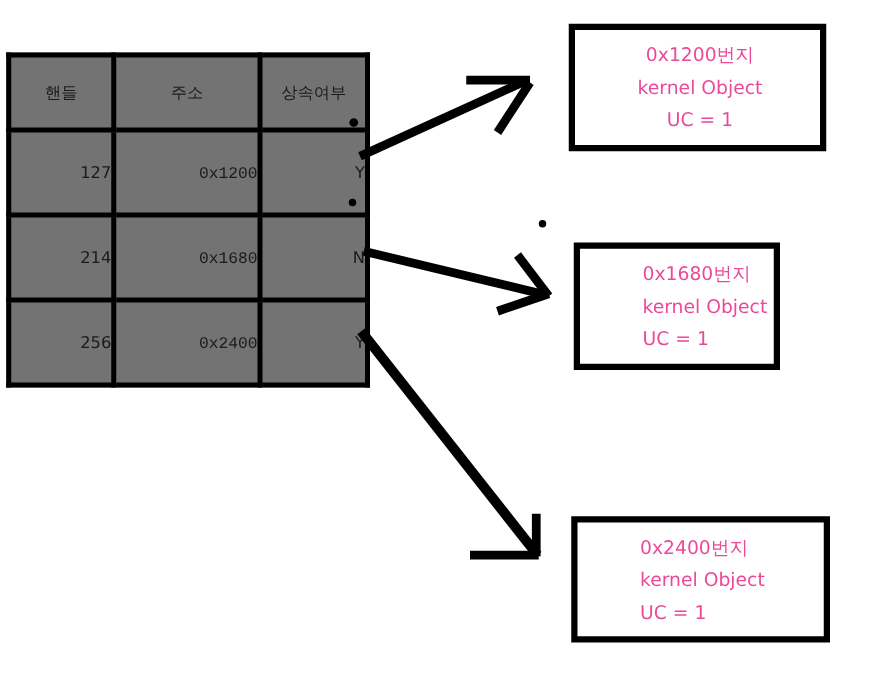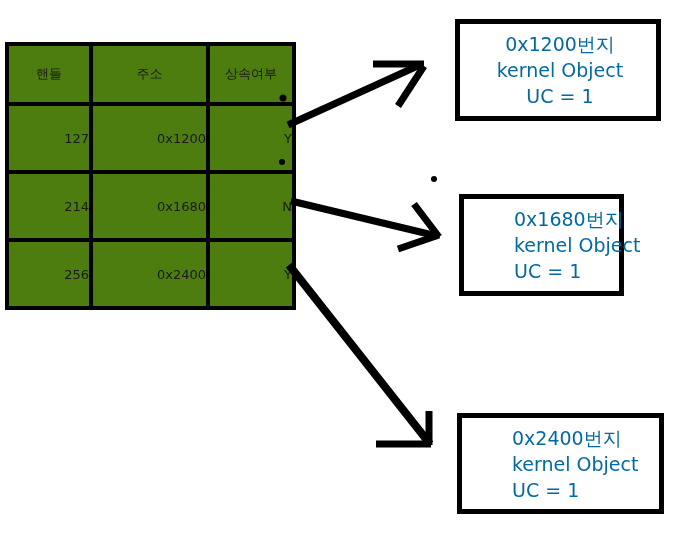--- a/index.html
+++ b/index.html
@@ -18,41 +18,41 @@
 
   
   .handle-table {
     position: absolute;
     left: 5px;
     top: 42px;
     width: 275px;
     height: 246px;
     border-collapse: collapse;
     table-layout: fixed;
-    background: #4d7c0f;
+    background: #737373;
   }
   .handle-table td {
     border: 4px solid #000000;
     font-size: 13px;
     color: #1a1a1a;
     padding: 0 0 0 14px;
     vertical-align: middle;
     font-family: "DejaVu Sans", "Liberation Sans", sans-serif;
     text-align: right;
   }
   .handle-table tr.head td {
     text-align: center;
     padding: 0;
     height: 56px;
   }
   .handle-table tr.body td {
     height: 64px;
   }
   .handle-table td.col-a { width: 80px; }
-  .handle-table td.col-b { width: 113px; }
+  .handle-table td.col-b { width: 113px; font-family: Liberation Mono, monospace; }
   .handle-table td.col-c { width: 82px; }
   .handle-table tr.body td.col-c { padding-left: 26px; }
   .handle-table tr.body td.col-b { padding-left: 20px; }
 
   
   .kobj {
     position: absolute;
     border: 5px solid #000000;
     background: #ffffff;
     box-sizing: border-box;
@@ -61,22 +61,22 @@
     position: absolute;
     left: 0;
     top: 0;
     width: 100%;
     height: 100%;
     display: flex;
     flex-direction: column;
     justify-content: center;
   }
   .kobj .line {
-    font-size: 19px;
-    color: #0369a1;
+    font-size: 15px;
+    color: #ec4899;
     line-height: 26px;
     white-space: nowrap;
   }
 
   #kobj-1 { left: 455px; top: 19px; width: 206px; height: 102px; }
   #kobj-1 .lines { align-items: center; padding-left: 2px; }
   #kobj-1 .line { text-align: center; }
 
   #kobj-2 { left: 459px; top: 194px; width: 165px; height: 102px; }
   #kobj-2 .lines { align-items: flex-start; padding-left: 50px; }

